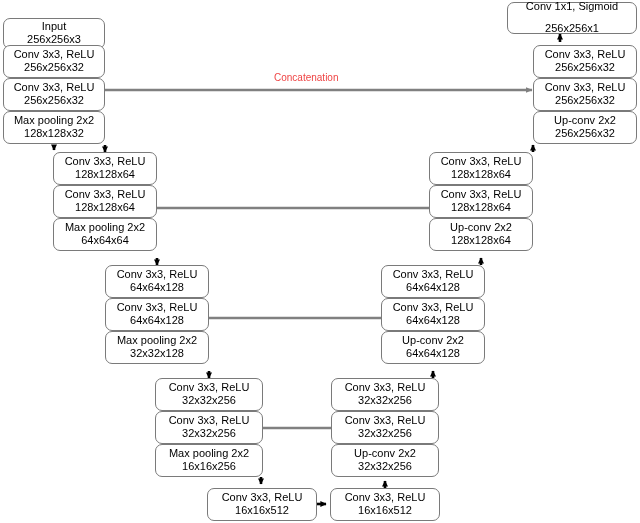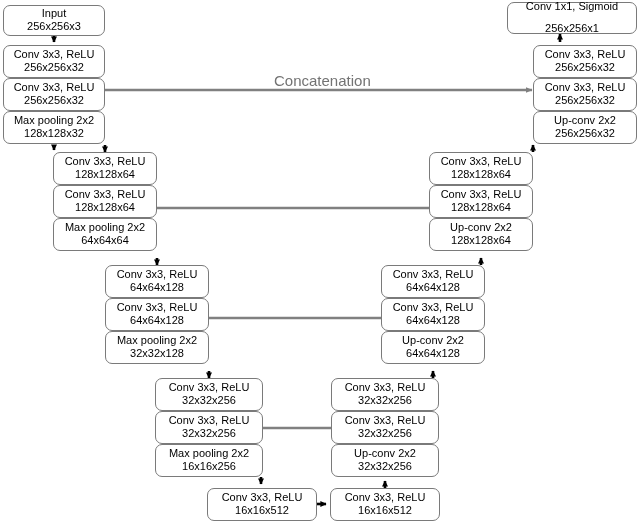--- a/index.html
+++ b/index.html
@@ -43,22 +43,22 @@
     position: absolute;
     left: 0;
     top: 0;
     width: 640px;
     height: 523px;
     z-index: 1;
     pointer-events: none;
   }
   .concat-label {
     position: absolute;
-    font-size: 15px;
-    color: #737373;
+    font-size: 10px;
+    color: #ef4444;
     white-space: nowrap;
     z-index: 6;
   }
 </style>
 </head>
 <body>
 
 <div id="diagram">
 
   <svg id="wires" viewBox="0 0 640 523">
@@ -99,21 +99,21 @@
     <g stroke="#808080" stroke-width="2.4" fill="none" marker-end="url(#gryarrow)">
       <line x1="105" y1="90" x2="532" y2="90"></line>
       <line x1="157" y1="208" x2="480" y2="208"></line>
       <line x1="209" y1="318" x2="432" y2="318"></line>
       <line x1="261" y1="428" x2="384" y2="428"></line>
     </g>
   </svg>
 
   <div class="concat-label" style="left:274px; top:72px;">Concatenation</div>
 
-  <div class="node" style="left:3px; top:5px; width:102px; height:31px;">
+  <div class="node" style="left:3px; top:18px; width:102px; height:31px;">
     <span class="l1">Input</span>
     <span class="l2">256x256x3</span>
   </div>
 
   <div class="node" style="left:3px; top:45px; width:102px; height:33px;">
     <span class="l1">Conv 3x3, ReLU</span>
     <span class="l2">256x256x32</span>
   </div>
   <div class="node" style="left:3px; top:78px; width:102px; height:33px;">
     <span class="l1">Conv 3x3, ReLU</span>

